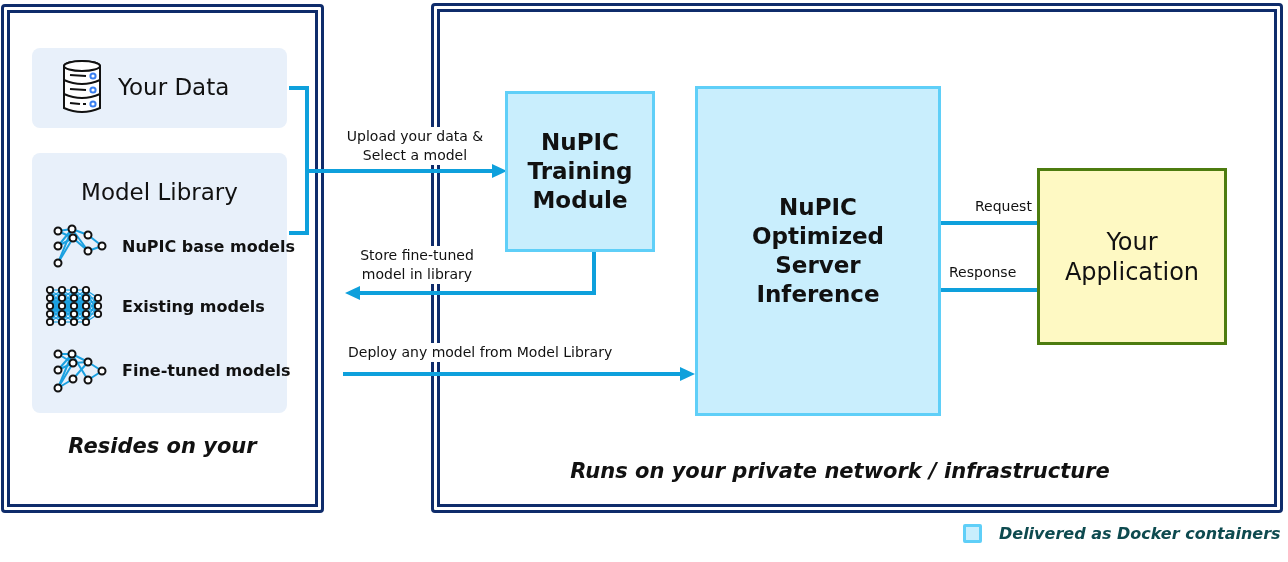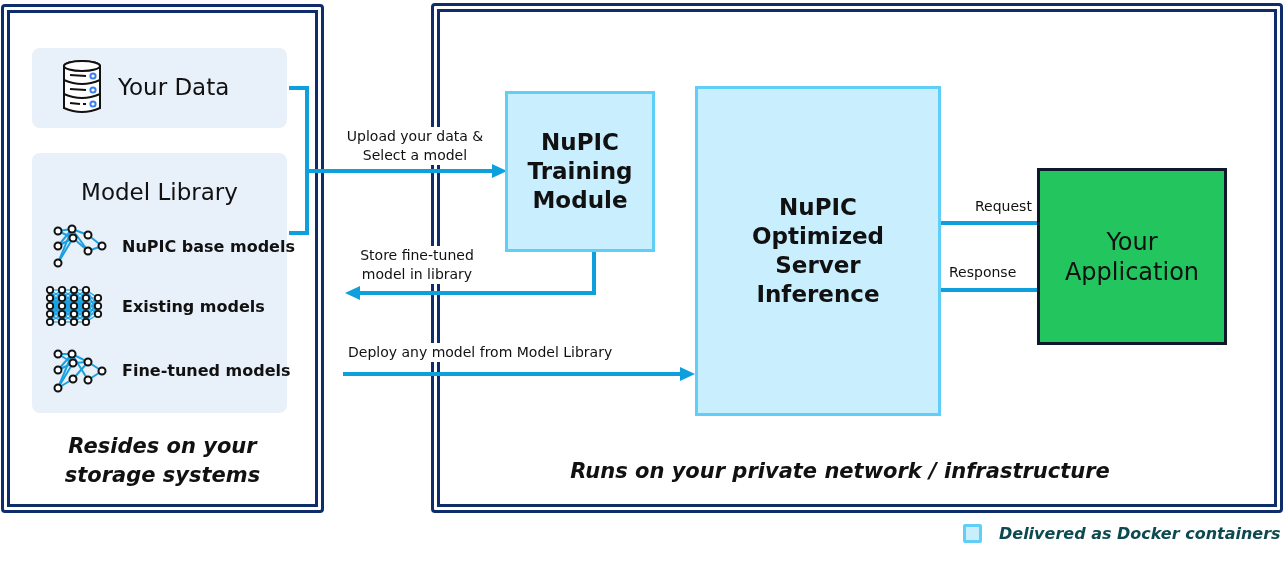--- a/index.html
+++ b/index.html
@@ -4,21 +4,21 @@
 <style>
   html, body { margin:0; padding:0; background:#ffffff; }
   body { width:1288px; height:562px; position:relative; overflow:hidden; font-family:"DejaVu Sans","Liberation Sans",sans-serif; color:#111; }
   .abs { position:absolute; }
   .frame { position:absolute; border:3px solid #0f2c6b; border-radius:4px; box-sizing:border-box; }
   .frame .inner { position:absolute; left:3px; top:3px; right:3px; bottom:3px; border:3px solid #0f2c6b; box-sizing:border-box; }
   .panel { position:absolute; background:#e8f0fa; border-radius:8px; }
   .label { position:absolute; font-size:14px; color:#111; text-align:center; line-height:19px; background:#fff; padding:0 2px; }
   .bold-title { font-weight:normal; color:#111; }
   .box-blue { position:absolute; background:#c9eefd; border:3px solid #5fcff8; box-sizing:border-box; display:flex; align-items:center; justify-content:center; text-align:center; font-weight:bold; font-size:23px; line-height:29px; }
-  .box-grey { position:absolute; background:#22c55e; border:3px solid #0f172a; box-sizing:border-box; display:flex; align-items:center; justify-content:center; text-align:center; font-size:24px; line-height:30px; font-weight:bold; }
+  .box-grey { position:absolute; background:#fef9c3; border:3px solid #4d7c0f; box-sizing:border-box; display:flex; align-items:center; justify-content:center; text-align:center; font-size:24px; line-height:30px; font-weight:bold; }
   .italic-caption { position:absolute; font-style:italic; font-weight:bold; font-size:21px; text-align:center; line-height:29px; color:#111; }
   .lib-item { position:absolute; left:44px; height:44px; display:flex; align-items:center; }
   .lib-item .txt { font-size:16px; color:#111; position:absolute; left:78px; white-space:nowrap;font-weight:bold; }
   svg { overflow:visible; }
 </style>
 </head>
 <body>
 
 <div class="frame" style="left:1px; top:4px; width:323px; height:509px;">
   <div class="inner"></div>
@@ -229,21 +229,20 @@
       <circle cx="44" cy="14" r="3.5"></circle>
         <circle cx="44" cy="32" r="3.5"></circle>
       <circle cx="58" cy="23" r="3.5"></circle>
     </g>
   </svg>
   <span class="txt">Fine-tuned models</span>
 </div>
 
 <div class="italic-caption" style="left:10px; width:305px; top:432px;">
   <div>Resides on your</div>
-  <div>storage systems</div>
 </div>
 
 <svg class="abs" style="left:0; top:0;" width="1288" height="562">
   <g stroke="#0ea0dc" stroke-width="4" fill="none">
 
     <polyline points="289,88 307,88 307,233 289,233"></polyline>
     <line x1="307" y1="171" x2="492" y2="171"></line>
 
     <polyline points="594,250 594,293 360,293"></polyline>
 

